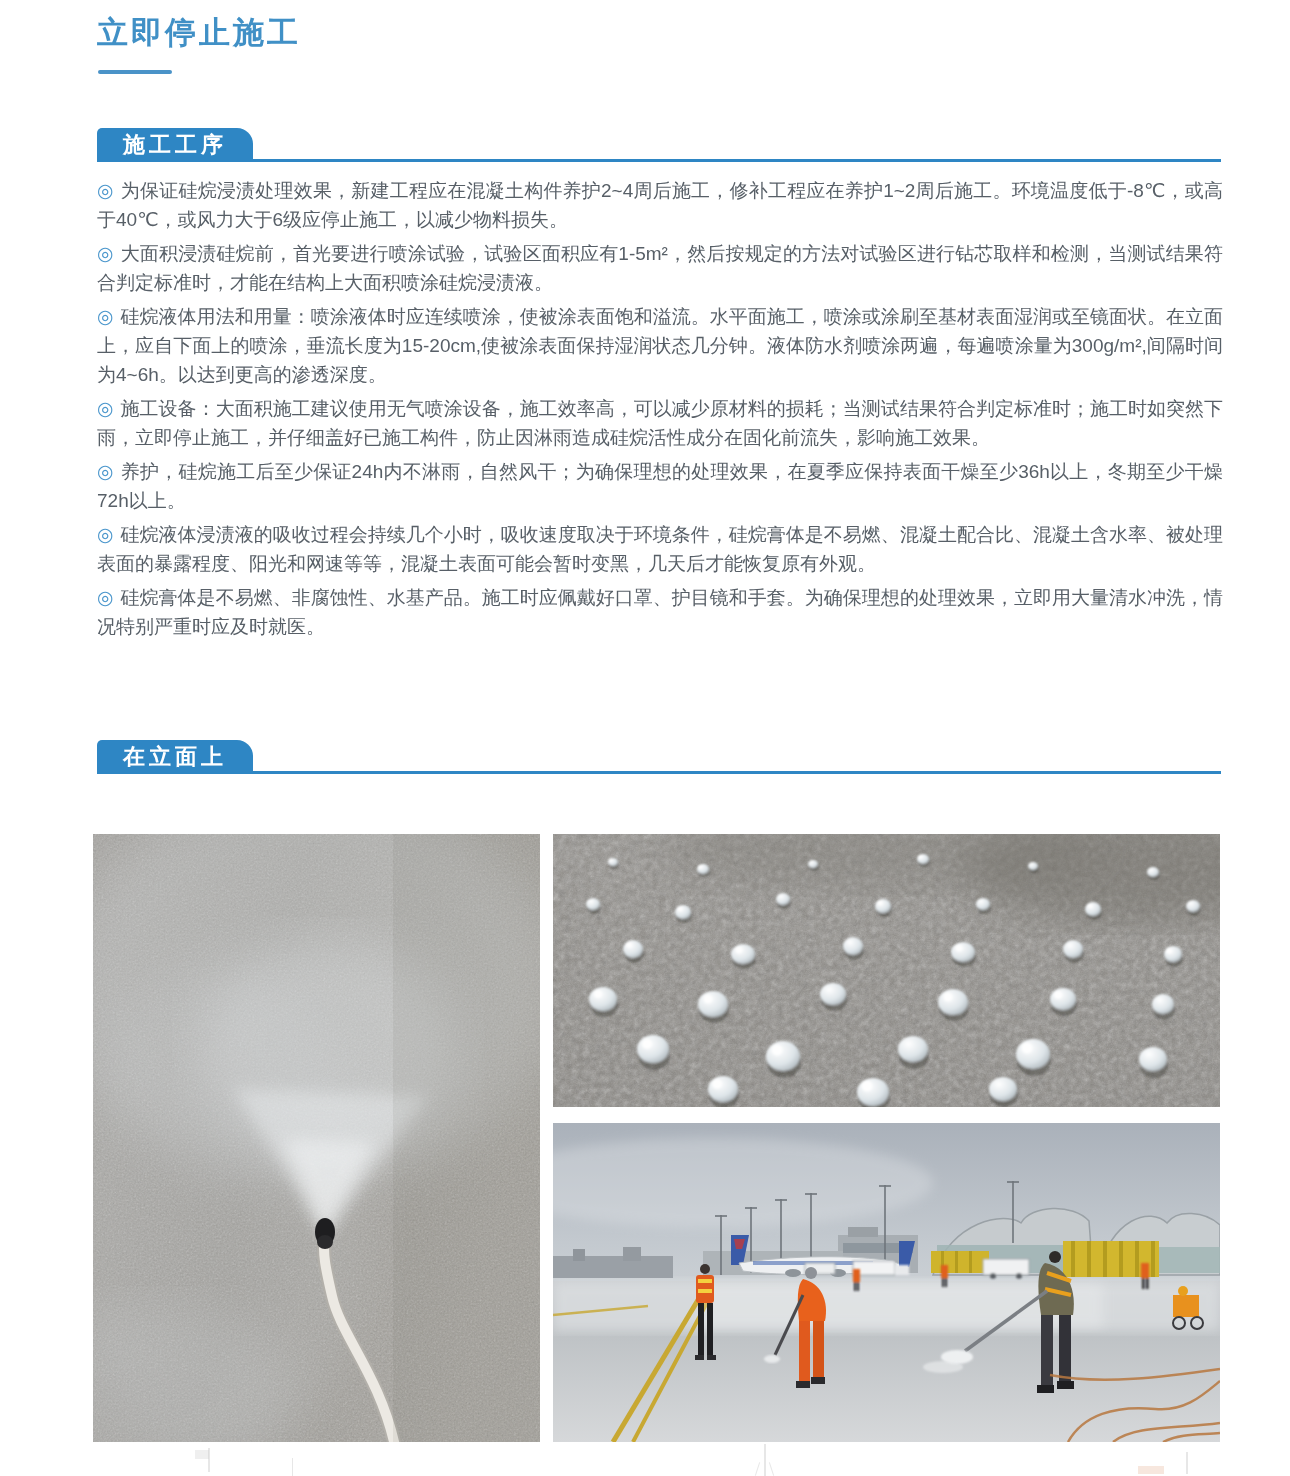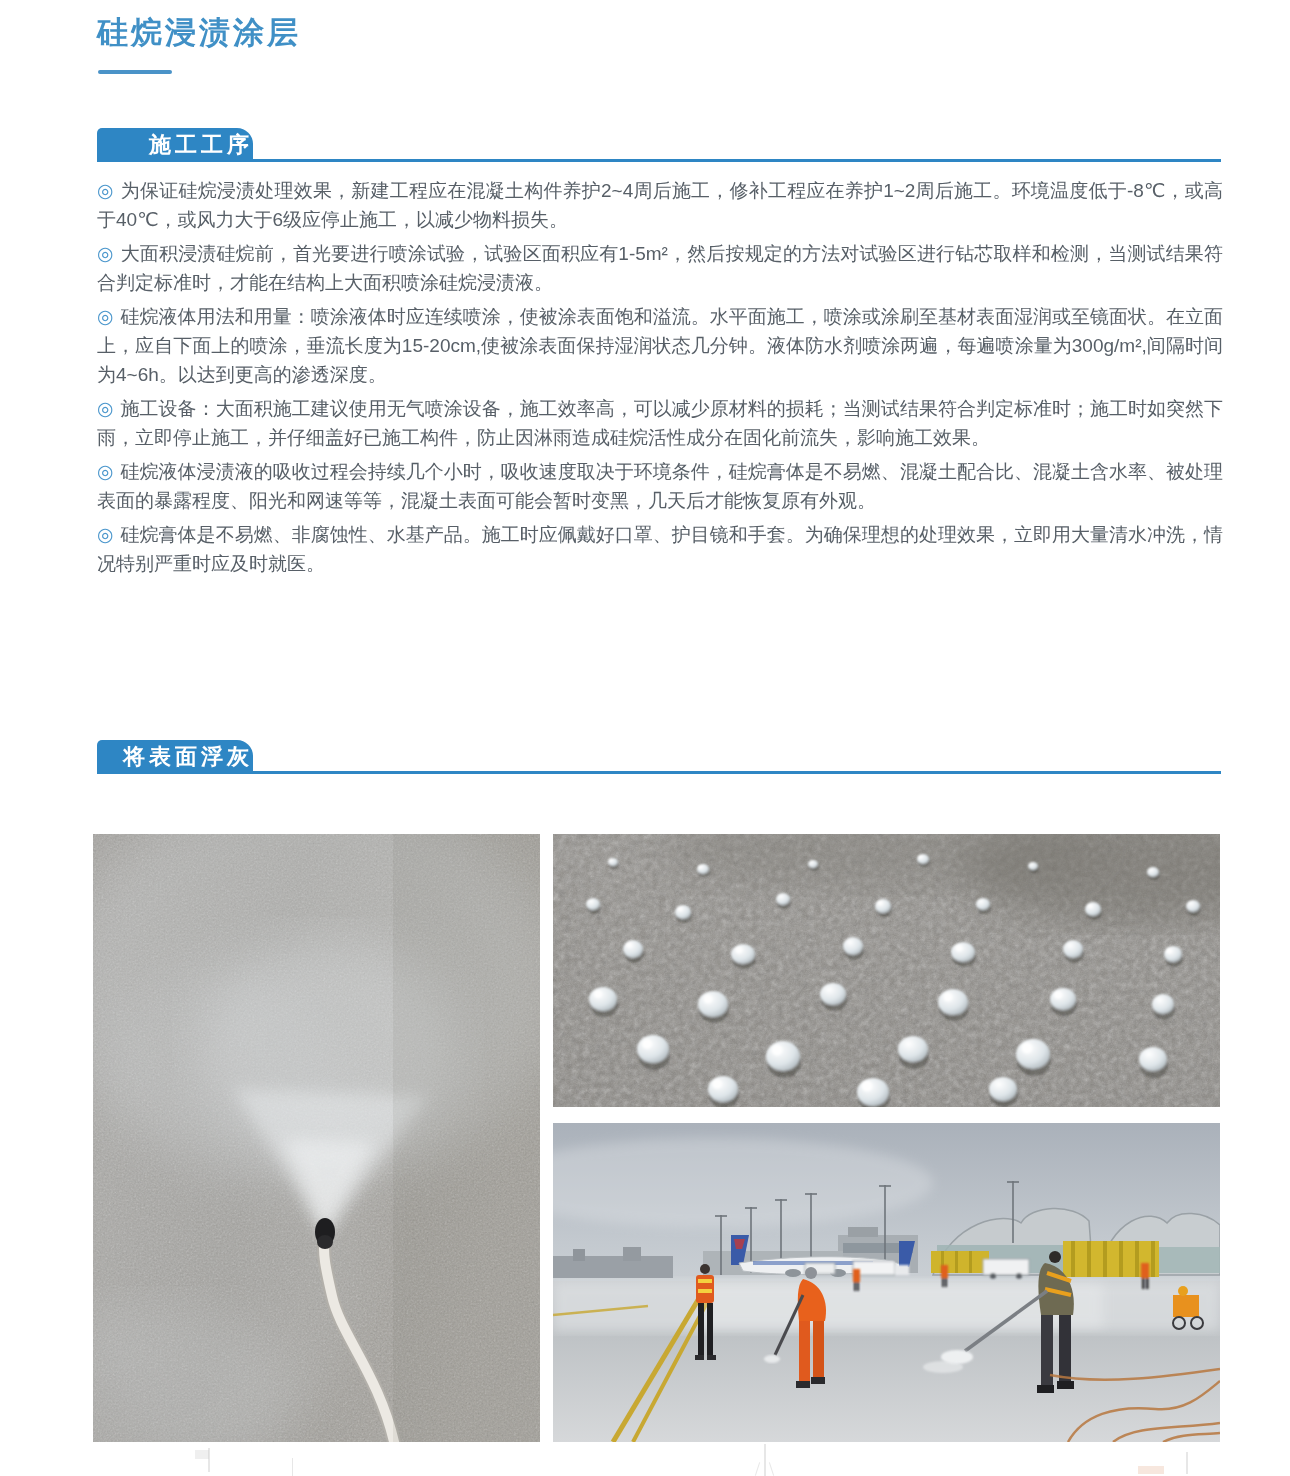--- a/index.html
+++ b/index.html
@@ -10,21 +10,21 @@
   .doc-title{
     position:absolute;left:97px;top:12px;width:700px;
     font-size:31px;font-weight:bold;color:#4090c6;letter-spacing:3px;
   }
   .title-dash{
     position:absolute;left:98px;top:70px;width:74px;height:4px;background:#4a93c8;border-radius:2px;
   }
   .section-badge{
     position:absolute;left:97px;width:156px;height:34px;background:#2e86c4;
     border-radius:5px 16px 0 0;color:#ffffff;font-size:22px;font-weight:bold;
-    display:flex;align-items:center;justify-content:flex-end;letter-spacing:4px;z-index:2;
+    display:flex;align-items:center;justify-content:center;letter-spacing:4px;z-index:2;
   }
   .badge-1{top:128px;}
   .badge-2{top:740px;}
   .section-rule{
     position:absolute;left:97px;width:1124px;height:3px;background:#2e86c4;z-index:1;
   }
   .rule-1{top:159px;}
   .rule-2{top:771px;}
   .text-block{
     position:absolute;left:97px;width:1126px;color:#575f67;
@@ -39,39 +39,40 @@
   .photo-wall{left:93px;top:834px;width:447px;height:608px;}
   .photo-droplets{left:553px;top:834px;width:667px;height:273px;}
   .photo-airport{left:553px;top:1123px;width:667px;height:319px;}
   .artifact{position:absolute;background:#c9c9c9;opacity:0.45;}
 </style>
 </head>
 <body>
 
 <div class="page">
 
-  <div class="doc-title">硅烷浸渍涂层</div>
+  <div class="doc-title">立即停止施工</div>
   <div class="title-dash"></div>
 
   <div class="section-badge badge-1">
     <span>施工工序</span>
   </div>
   <div class="section-rule rule-1"></div>
 
   <div class="text-block tb-1">
     <p class="para"><span class="bullet">◎</span><span>为保证硅烷浸渍处理效果，新建工程应在混凝土构件养护2~4周后施工，修补工程应在养护1~2周后施工。环境温度低于-8℃，或高于40℃，或风力大于6级应停止施工，以减少物料损失。</span></p>
     <p class="para"><span class="bullet">◎</span><span>大面积浸渍硅烷前，首光要进行喷涂试验，试验区面积应有1-5m²，然后按规定的方法对试验区进行钻芯取样和检测，当测试结果符合判定标准时，才能在结构上大面积喷涂硅烷浸渍液。</span></p>
     <p class="para"><span class="bullet">◎</span><span>硅烷液体用法和用量：喷涂液体时应连续喷涂，使被涂表面饱和溢流。水平面施工，喷涂或涂刷至基材表面湿润或至镜面状。在立面上，应自下面上的喷涂，垂流长度为15-20cm,使被涂表面保持湿润状态几分钟。液体防水剂喷涂两遍，每遍喷涂量为300g/m²,间隔时间为4~6h。以达到更高的渗透深度。</span></p>
     <p class="para"><span class="bullet">◎</span><span>施工设备：大面积施工建议使用无气喷涂设备，施工效率高，可以减少原材料的损耗；当测试结果符合判定标准时；施工时如突然下雨，立即停止施工，并仔细盖好已施工构件，防止因淋雨造成硅烷活性成分在固化前流失，影响施工效果。</span></p>
+    <p class="para"><span class="bullet">◎</span><span>养护，硅烷施工后至少保证24h内不淋雨，自然风干；为确保理想的处理效果，在夏季应保持表面干燥至少36h以上，冬期至少干燥72h以上。</span></p>
     <p class="para"><span class="bullet">◎</span><span>硅烷液体浸渍液的吸收过程会持续几个小时，吸收速度取决于环境条件，硅烷膏体是不易燃、混凝土配合比、混凝土含水率、被处理表面的暴露程度、阳光和网速等等，混凝土表面可能会暂时变黑，几天后才能恢复原有外观。</span></p>
     <p class="para"><span class="bullet">◎</span><span>硅烷膏体是不易燃、非腐蚀性、水基产品。施工时应佩戴好口罩、护目镜和手套。为确保理想的处理效果，立即用大量清水冲洗，情况特别严重时应及时就医。</span></p>
   </div>
 
   <div class="section-badge badge-2">
-    <span>将表面浮灰</span>
+    <span>在立面上</span>
   </div>
   <div class="section-rule rule-2"></div>
 
 
   <div class="photo photo-wall">
     <svg width="447" height="608" viewBox="0 0 447 608" xmlns="http://www.w3.org/2000/svg">
       <defs>
         <linearGradient id="wallg" x1="0" y1="0" x2="1" y2="0.25">
           <stop offset="0" stop-color="#a4a29e"></stop>
           <stop offset="0.45" stop-color="#9a9893"></stop>

